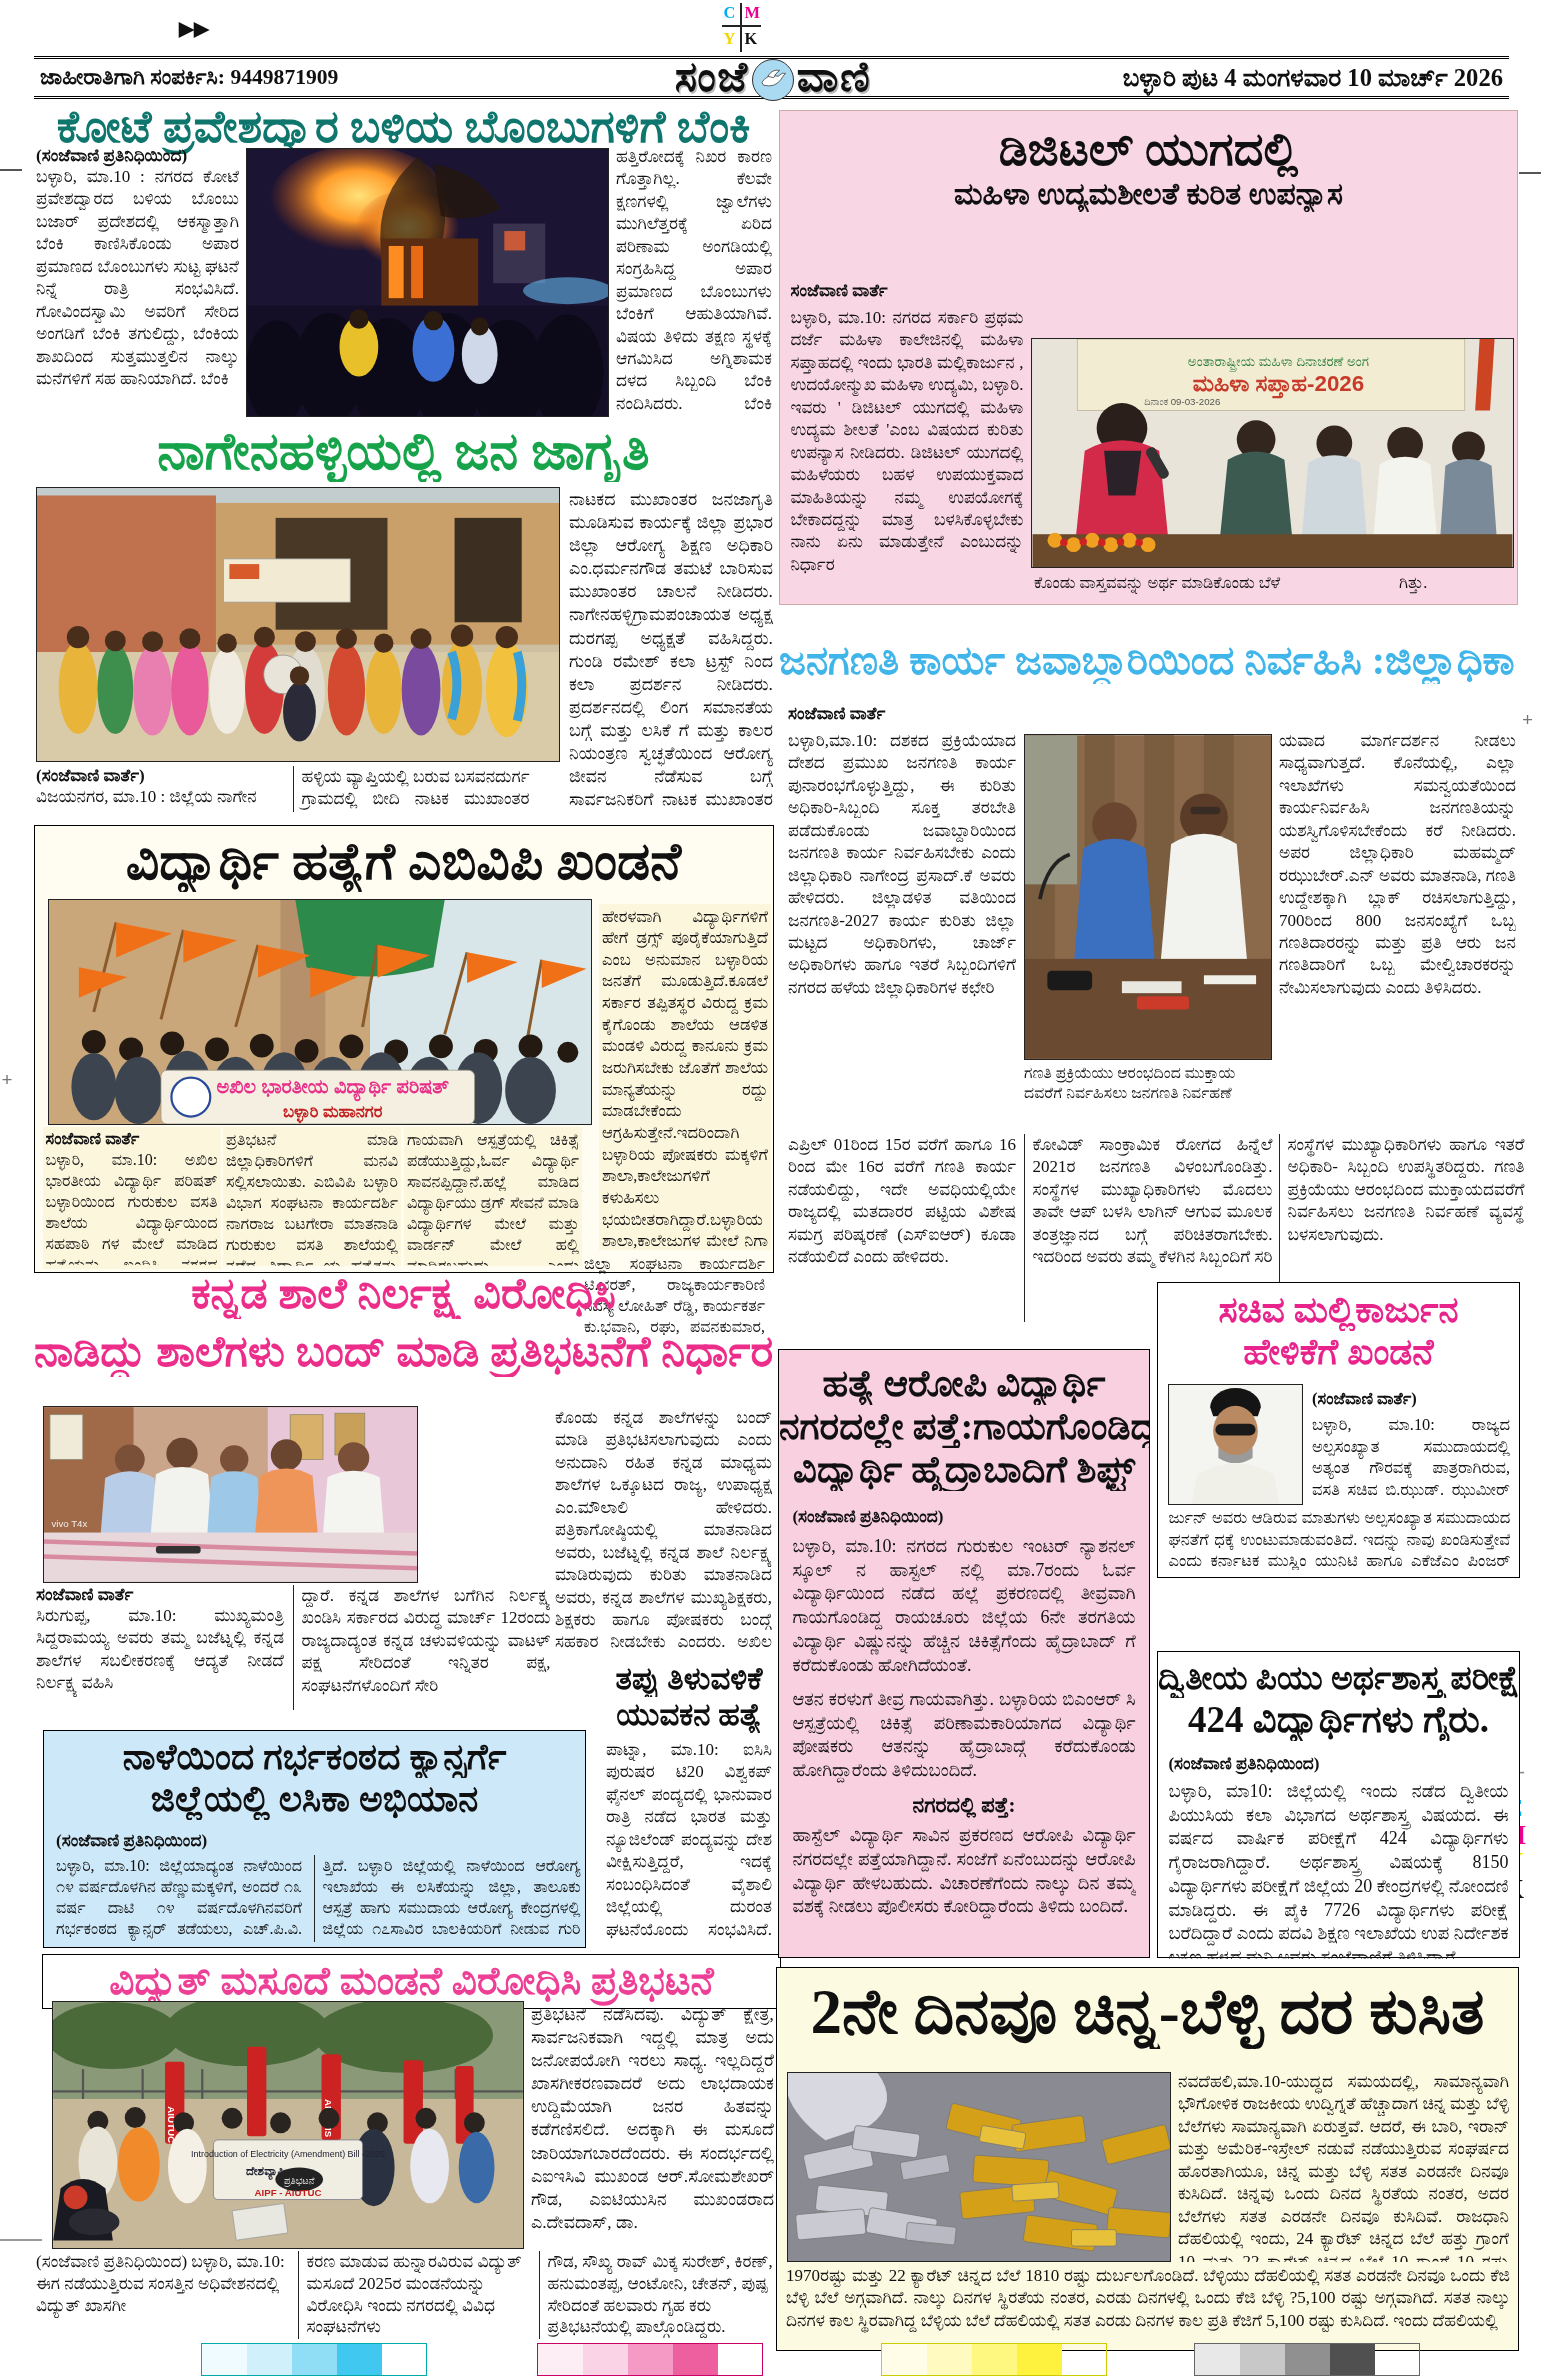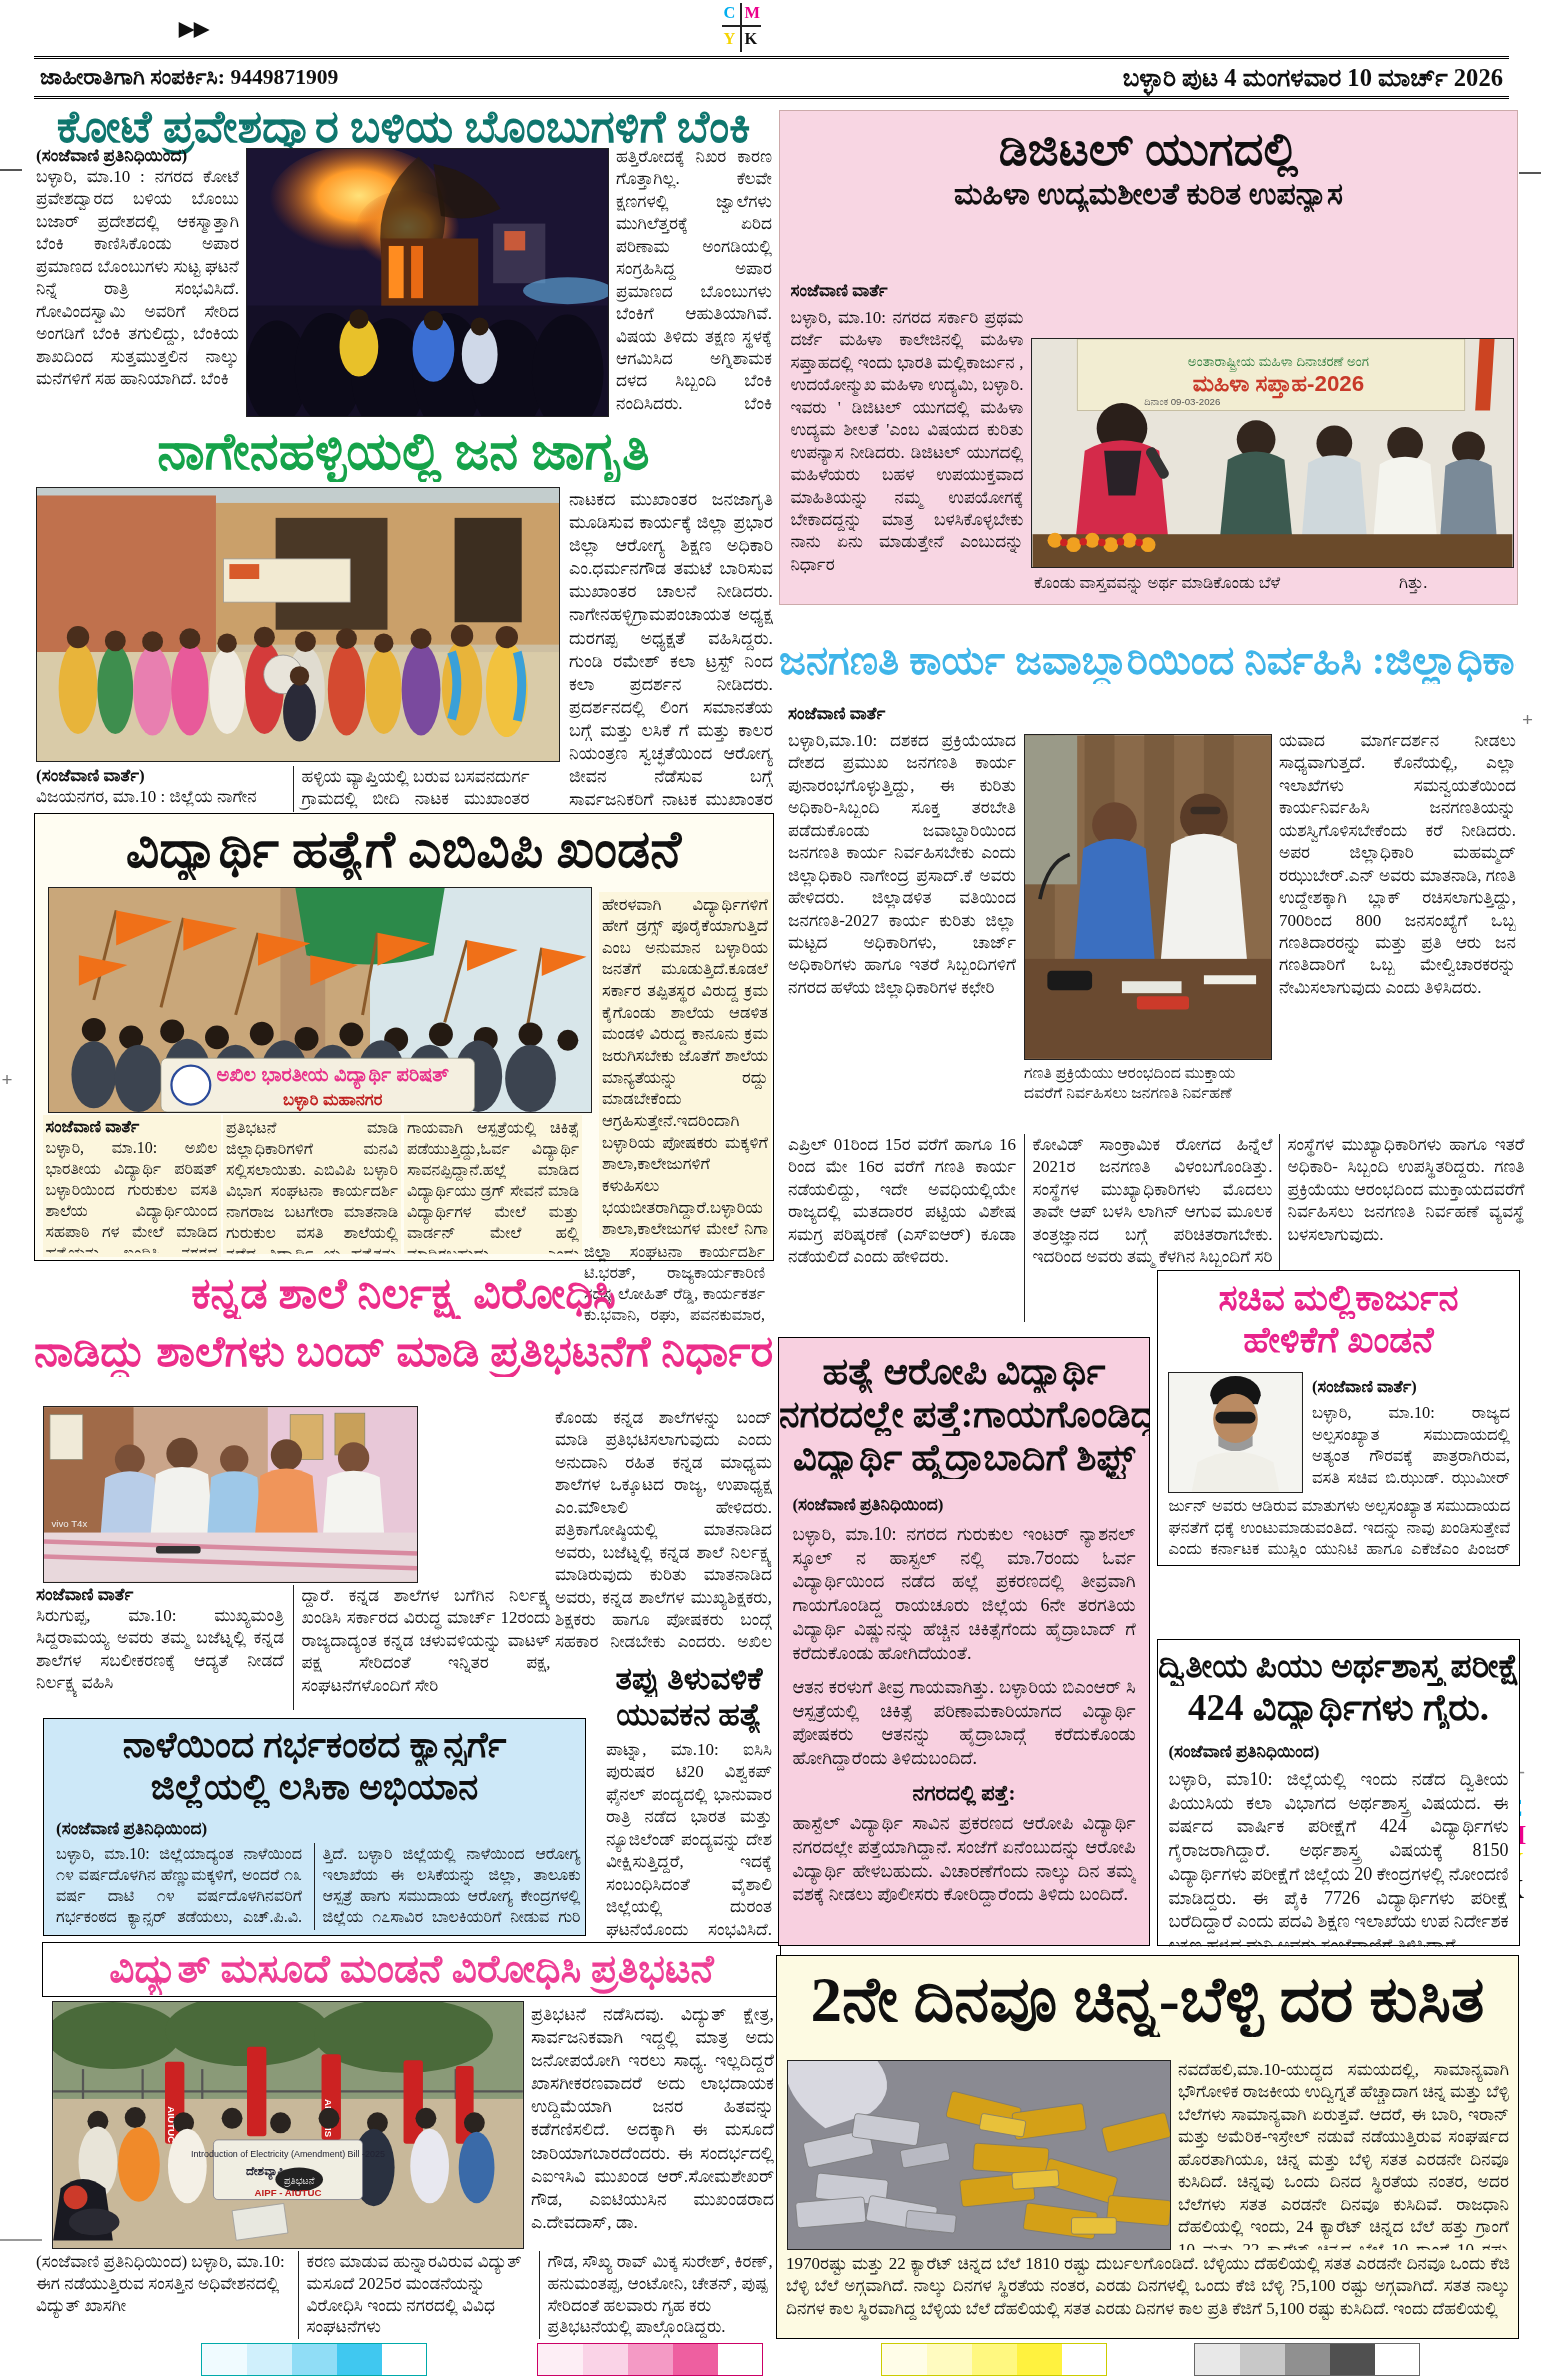--- a/index.html
+++ b/index.html
@@ -5,21 +5,21 @@
   html,body{margin:0;padding:0;background:#fff;}
   #page{position:relative;width:1542px;height:2377px;background:#fff;overflow:hidden;
         font-family:"Liberation Serif","DejaVu Serif",serif;color:#101010;}
   .abs{position:absolute;}
   .jt{text-align:justify;}
   .body-txt{font-size:17px;line-height:1.32;overflow:hidden;}
   .byline{font-weight:bold;font-size:17px;}
   .hl{font-weight:bold;text-align:center;overflow:hidden;white-space:nowrap;}
   .ph{overflow:hidden;border:0.7px solid #222;background:#ddd;}
   .rule-l{border-left:0.7px solid #222;}
-  .boxed{border:1.5px solid #000;box-sizing:border-box;}
+  .boxed{border:1.5px solid #000;box-sizing:border-box;margin-top:12px;}
   .cell{display:inline-block;height:100%;}
   .regtxt{font-family:"Liberation Serif",serif;font-weight:bold;line-height:1;}
   .capstrip{font-size:17px;line-height:1.28;overflow:hidden;}
   svg text{font-family:"Liberation Sans","DejaVu Sans",sans-serif;}
 </style>
 </head>
 <body>
 
 <div id="page">
 
@@ -49,20 +49,30 @@
   <div class="abs" style="left:1491px;top:1761px;width:45px;">
     <div class="regtxt" style="font-size:21px;color:#888;text-align:center;">—</div>
     <div class="regtxt" style="font-size:27px;color:#00aeef;text-align:center;margin-top:13.4px;">C</div>
     <div class="regtxt" style="font-size:27px;color:#ec008c;text-align:center;">M</div>
     <div class="regtxt" style="font-size:27px;color:#f5e000;text-align:center;">Y</div>
     <div class="regtxt" style="font-size:27px;color:#111;text-align:center;">K</div>
   </div>
 
   <div class="abs" style="left:34px;top:56px;width:1475px;height:37px;border-top:3.7px double #000;border-bottom:3.7px double #000;">
     <div class="abs" style="left:6px;top:6px;font-size:21.6px;font-weight:bold;">ಜಾಹೀರಾತಿಗಾಗಿ ಸಂಪರ್ಕಿಸಿ: 9449871909</div>
+    <div class="abs" style="left:478px;top:-6px;width:522px;text-align:center;">
+      <span style="font-size:42px;font-weight:bold;letter-spacing:1.5px;text-shadow:1.5px 1.5px 0 #bbb;">ಸಂಜೆ</span>
+      <span style="display:inline-block;width:40px;height:40px;border-radius:50%;background:#aad9f2;border:1.5px solid #333;vertical-align:-10.4px;position:relative;">
+        <svg width="37" height="37" viewBox="0 0 50 50" style="position:absolute;left:0;top:0;">
+          <path d="M12 30 Q20 18 34 22 Q40 16 44 18 Q40 22 38 26 Q30 38 14 34 Z" fill="#fff" stroke="#333" stroke-width="1"></path>
+          <path d="M20 22 Q26 12 36 14 Q30 18 28 24 Z" fill="#fff" stroke="#333" stroke-width="1"></path>
+        </svg>
+      </span>
+      <span style="font-size:42px;font-weight:bold;letter-spacing:1.5px;text-shadow:1.5px 1.5px 0 #bbb;">ವಾಣಿ</span>
+    </div>
     <div class="abs" style="right:6px;top:4.5px;font-size:24.6px;font-weight:bold;">ಬಳ್ಳಾರಿ   ಪುಟ 4   ಮಂಗಳವಾರ 10 ಮಾರ್ಚ್ 2026</div>
   </div>
 
   <div class="abs hl" style="left:34px;top:101px;width:739px;font-size:45px;color:#0f766e;">ಕೋಟೆ ಪ್ರವೇಶದ್ವಾರ ಬಳಿಯ ಬೊಂಬುಗಳಿಗೆ ಬೆಂಕಿ</div>
   <div class="abs" style="left:36px;top:146px;width:203px;height:269px;">
     <div class="byline">(ಸಂಜೆವಾಣಿ ಪ್ರತಿನಿಧಿಯಿಂದ)</div>
     <div class="body-txt jt" style="height:240px;">ಬಳ್ಳಾರಿ, ಮಾ.10 : ನಗರದ ಕೋಟೆ ಪ್ರವೇಶದ್ವಾರದ ಬಳಿಯ ಬೊಂಬು ಬಜಾರ್ ಪ್ರದೇಶದಲ್ಲಿ ಆಕಸ್ಮಾತ್ತಾಗಿ ಬೆಂಕಿ ಕಾಣಿಸಿಕೊಂಡು ಅಪಾರ ಪ್ರಮಾಣದ ಬೊಂಬುಗಳು ಸುಟ್ಟ ಘಟನೆ ನಿನ್ನೆ ರಾತ್ರಿ ಸಂಭವಿಸಿದೆ. ಗೋವಿಂದಸ್ವಾಮಿ ಅವರಿಗೆ ಸೇರಿದ ಅಂಗಡಿಗೆ ಬೆಂಕಿ ತಗುಲಿದ್ದು, ಬೆಂಕಿಯ ಶಾಖದಿಂದ ಸುತ್ತಮುತ್ತಲಿನ ನಾಲ್ಕು ಮನೆಗಳಿಗೆ ಸಹ ಹಾನಿಯಾಗಿದೆ. ಬೆಂಕಿ</div>
   </div>
   <div class="abs ph" style="left:246px;top:148px;width:361px;height:267px;">
     <svg width="361" height="267" viewBox="0 0 484 358">

